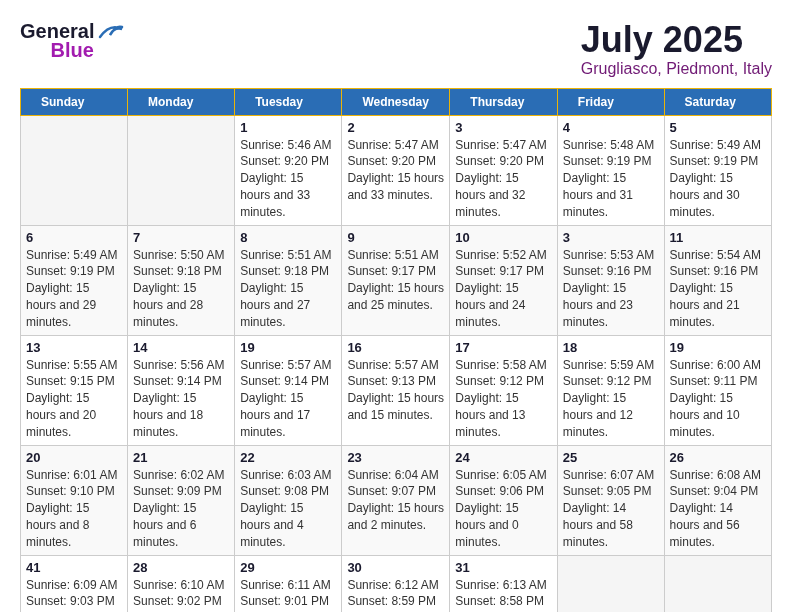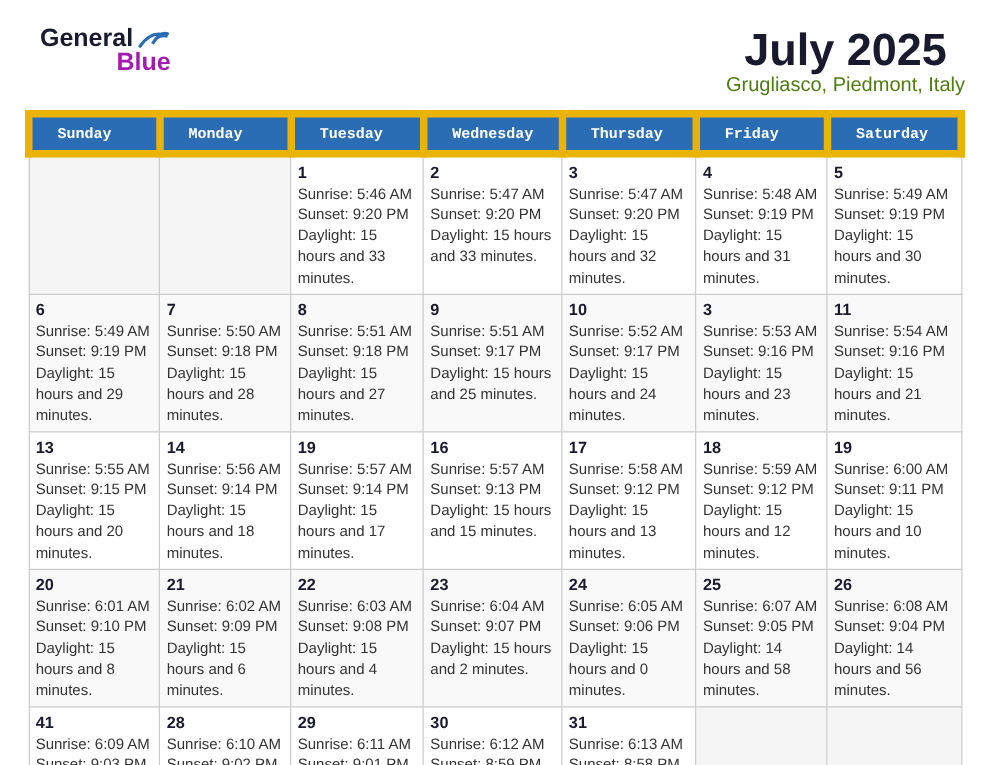--- a/index.html
+++ b/index.html
@@ -12,53 +12,51 @@
     }
     .header {
       display: flex;
       justify-content: space-between;
       align-items: flex-start;
       margin-bottom: 10px;
     }
     .logo {
       display: flex;
       flex-direction: column;
-      align-items: flex-end;
-      margin-left: 12px;
+      align-items: center;
     }
     .logo-row {
       display: flex;
       align-items: center;
     }
     .title-section {
-      text-align: center;
+      text-align: left;
     }
     .month-title {
       font-size: 36px;
       font-weight: bold;
       color: #1a1a2e;
       line-height: 1.1;
     }
     .location {
       font-size: 16px;
-      color: #4d7c0f;
+      color: #701a75;
     }
     .calendar {
       width: 100%;
       border-collapse: collapse;
       font-size: 11px;
     }
     .calendar thead tr th {
       background-color: #2a6db5;
       color: white;
       padding: 6px 20px;
       text-align: left;
       font-size: 12px;
-      border: 6px solid #eab308;
-      font-family: Liberation Mono, monospace;
+      border: 1px solid #eab308;
     }
     .calendar tbody tr td {
       border: 1px solid #ccc;
       padding: 4px 5px;
       vertical-align: top;
       width: 108px;
       min-height: 80px;
       background: #fff;
     }
     .calendar tbody tr:nth-child(even) td {

